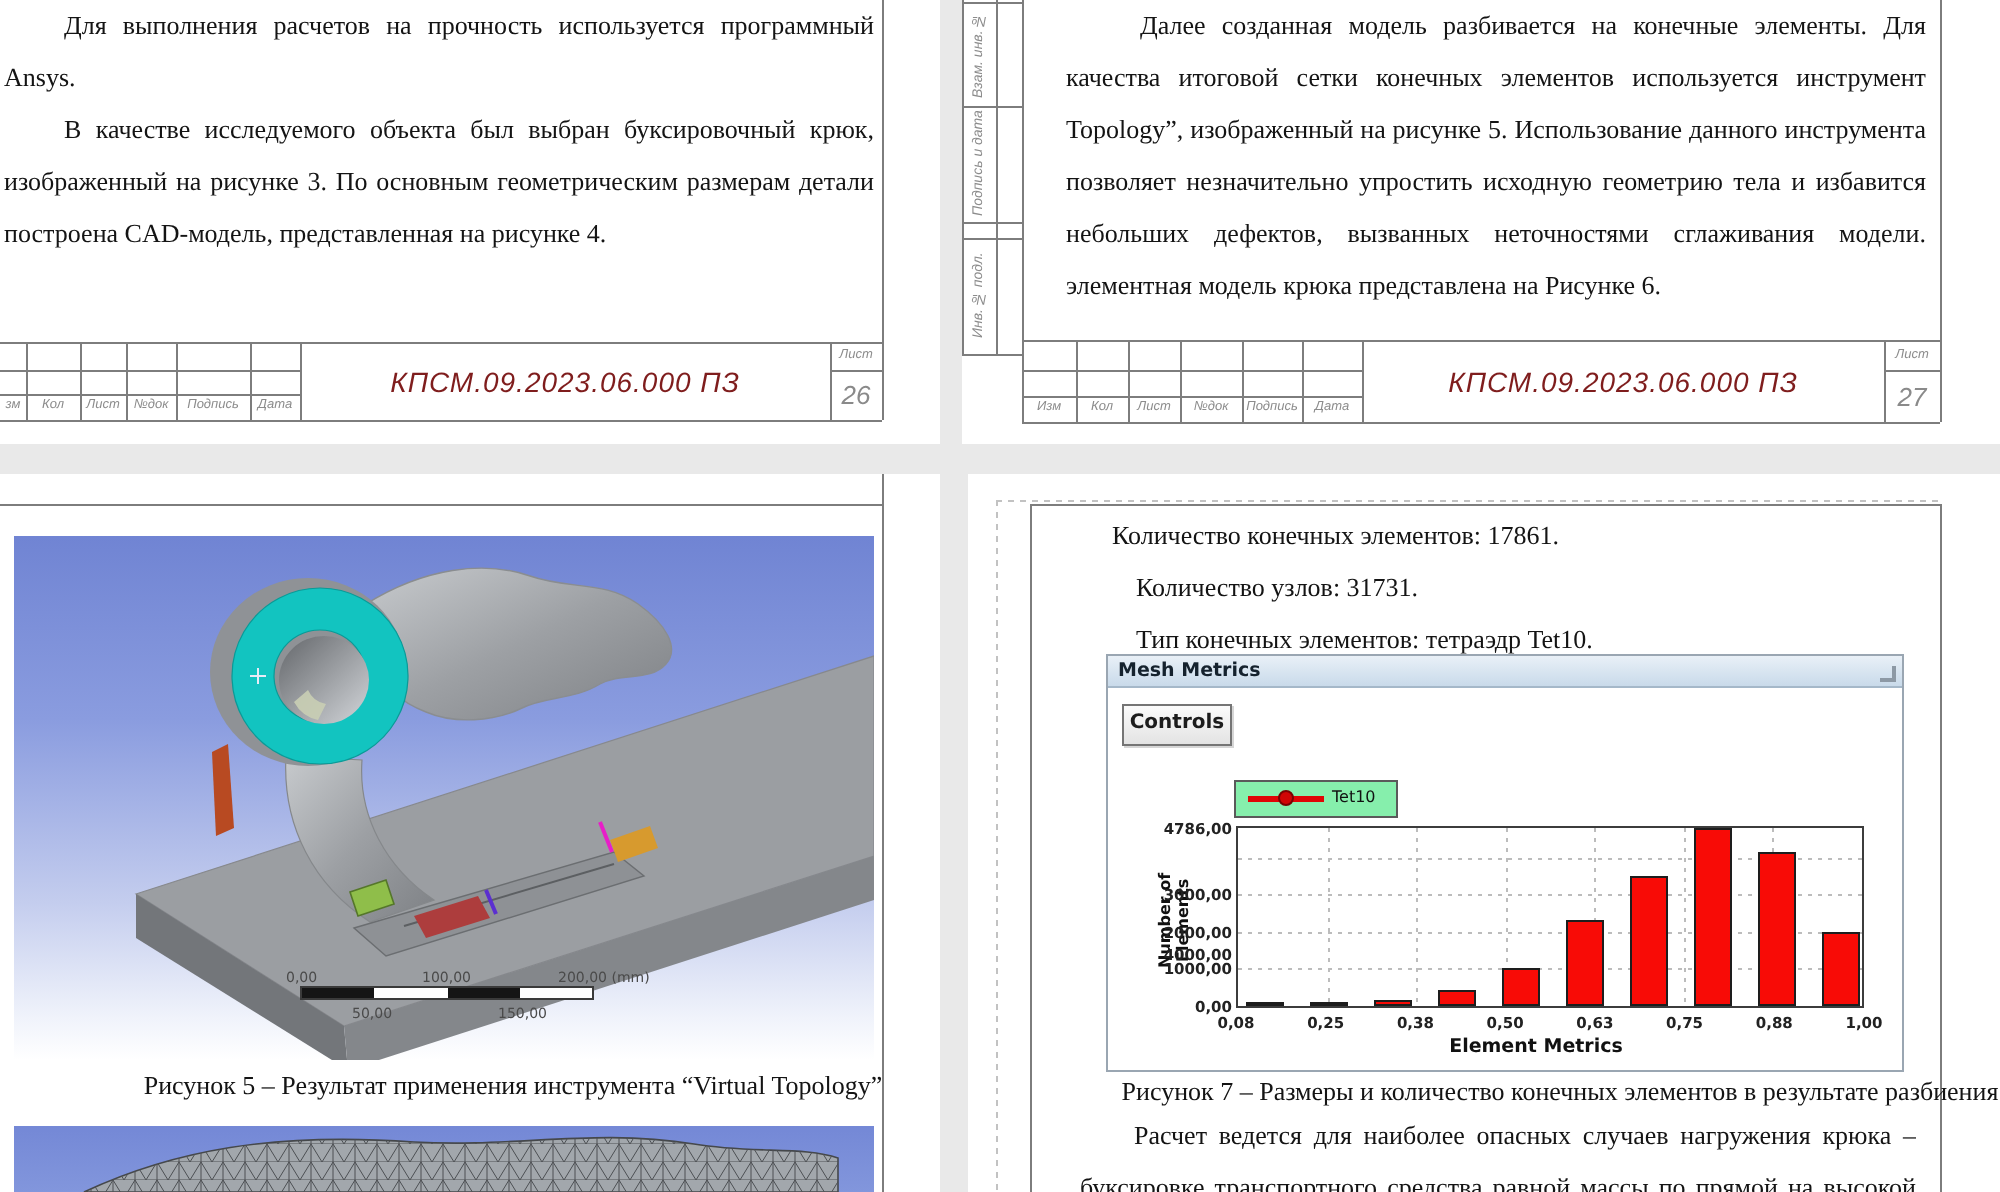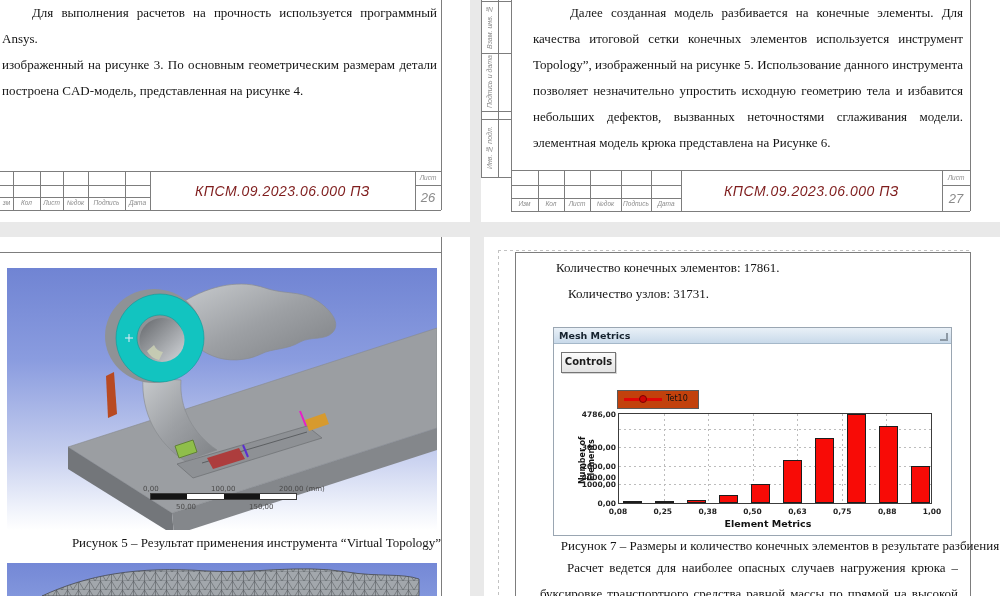--- a/index.html
+++ b/index.html
@@ -34,21 +34,21 @@
          background:linear-gradient(180deg,#e9f0f7 0%,#d7e4f0 55%,#c9daea 100%);
          border-bottom:1px solid #a5b8c9;}
   #panel-title{position:absolute;left:5px;top:2px;font:bold 9.5px "DejaVu Sans",sans-serif;color:#15222e;}
   #grip{position:absolute;right:3px;top:5px;width:6px;height:6px;
         border-right:2px solid #8d99a5;border-bottom:2px solid #8d99a5;}
   #controls-btn{position:absolute;left:7px;top:24px;width:53px;height:19px;
         background:linear-gradient(180deg,#fbfbfb,#e3e3e3);border:1px solid #757575;
         box-shadow:1px 1px 0 #d6d6d6;font:bold 10px/17px "DejaVu Sans",sans-serif;
         color:#1c1c1c;text-align:center;}
   #legend{position:absolute;left:63px;top:62px;width:80px;height:17px;border:1px solid #5a5a5a;
-        background:#c2410c;}
+        background:#86efac;}
   #legend-line{position:absolute;left:6px;top:7px;width:38px;height:3px;background:#e00505;}
   #legend-dot{position:absolute;left:21px;top:4px;width:8px;height:8px;border-radius:50%;
         background:#d00505;border:1px solid #7a0202;box-sizing:border-box;}
   #legend-text{position:absolute;left:48px;top:3px;font:8px "DejaVu Sans",sans-serif;color:#111;}
   #plot{position:absolute;left:64px;top:85px;width:312px;height:89px;border:1px solid #3c3c3c;background:#fff;}
   .grid-h{position:absolute;left:0;right:0;height:1px;
         background:repeating-linear-gradient(90deg,#bcbcbc 0 2px,transparent 2px 5px);}
   .grid-v{position:absolute;top:0;bottom:0;width:1px;
         background:repeating-linear-gradient(180deg,#bcbcbc 0 2px,transparent 2px 5px);}
   .bar{position:absolute;bottom:0;background:#f80b06;border:1px solid #1d1d1d;box-sizing:border-box;}
@@ -68,20 +68,21 @@
 
 <div id="canvas">
 
   <div class="page" style="left:0;top:0;width:470px;height:222px;">
     <div class="doc" style="left:2px;top:0;width:435px;">
       <div>
           <div class="tl tl-j" style="margin-left: 30px;">Для выполнения расчетов на прочность используется программный комплекс</div>
           <div class="tl tl-l">Ansys.</div>
         </div>
       <div>
+          <div class="tl tl-j" style="margin-left: 30px;">В качестве исследуемого объекта был выбран буксировочный крюк,</div>
           <div class="tl tl-j">изображенный на рисунке 3. По основным геометрическим размерам детали была</div>
           <div class="tl tl-l">построена CAD-модель, представленная на рисунке 4.</div>
         </div>
     </div>
     <div class="vl" style="left:441px;top:0;height:210px;"></div>
 
     <div class="stamp" style="left:0;top:171px;width:441px;height:38px;">
       <div class="vl" style="left:13px;top:0;height:38px;"></div>
       <div class="vl" style="left:40px;top:0;height:38px;"></div>
       <div class="vl" style="left:63px;top:0;height:38px;"></div>
@@ -241,20 +242,21 @@
     <div class="dash-v" style="left:14px;top:13px;height:346px;"></div>
     <div class="dash-h" style="left:14px;top:13px;width:472px;"></div>
     <div class="hl" style="left:31px;top:15px;width:455px;"></div>
     <div class="vl" style="left:31px;top:15px;height:344px;"></div>
     <div class="vl" style="left:486px;top:15px;height:344px;"></div>
 
     <div class="doc" style="left:56px;top:18px;width:418px;">
       <div>
           <div class="tl tl-l" style="margin-left: 16px;">Количество конечных элементов: 17861.</div>
           <div class="tl tl-l" style="margin-left: 28px;">Количество узлов: 31731.</div>
+          <div class="tl tl-l" style="margin-left: 28px;">Тип конечных элементов: тетраэдр Tet10.</div>
         </div>
     </div>
 
     <div id="panel" style="left:69px;top:90px;width:397px;height:207px;">
       <div id="panel-hdr">
         <div id="panel-title">Mesh Metrics</div>
         <div id="grip"></div>
       </div>
       <div id="controls-btn">Controls</div>
       <div id="legend">

